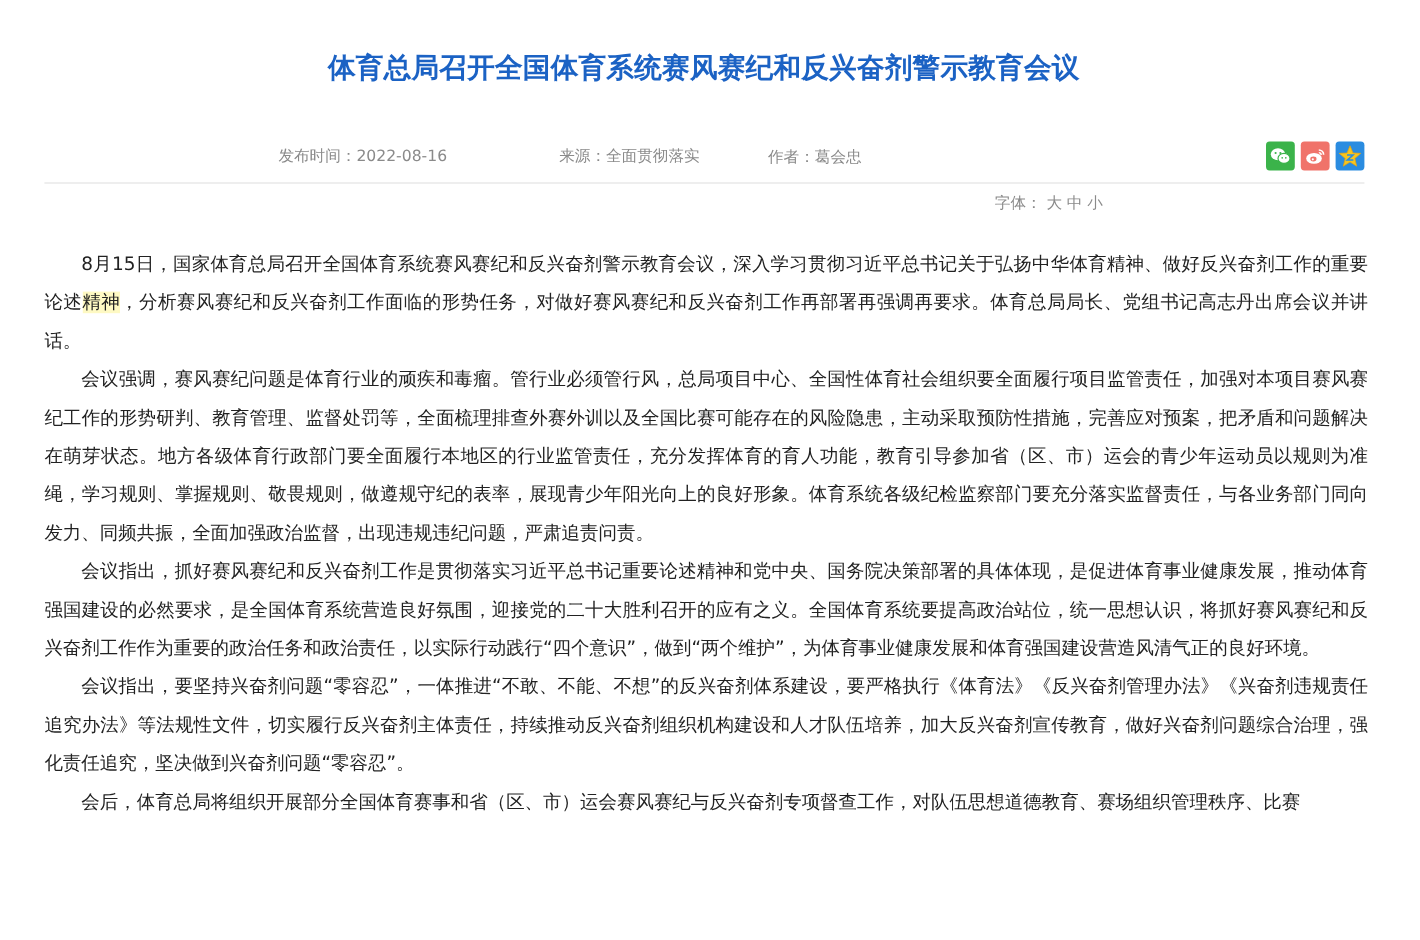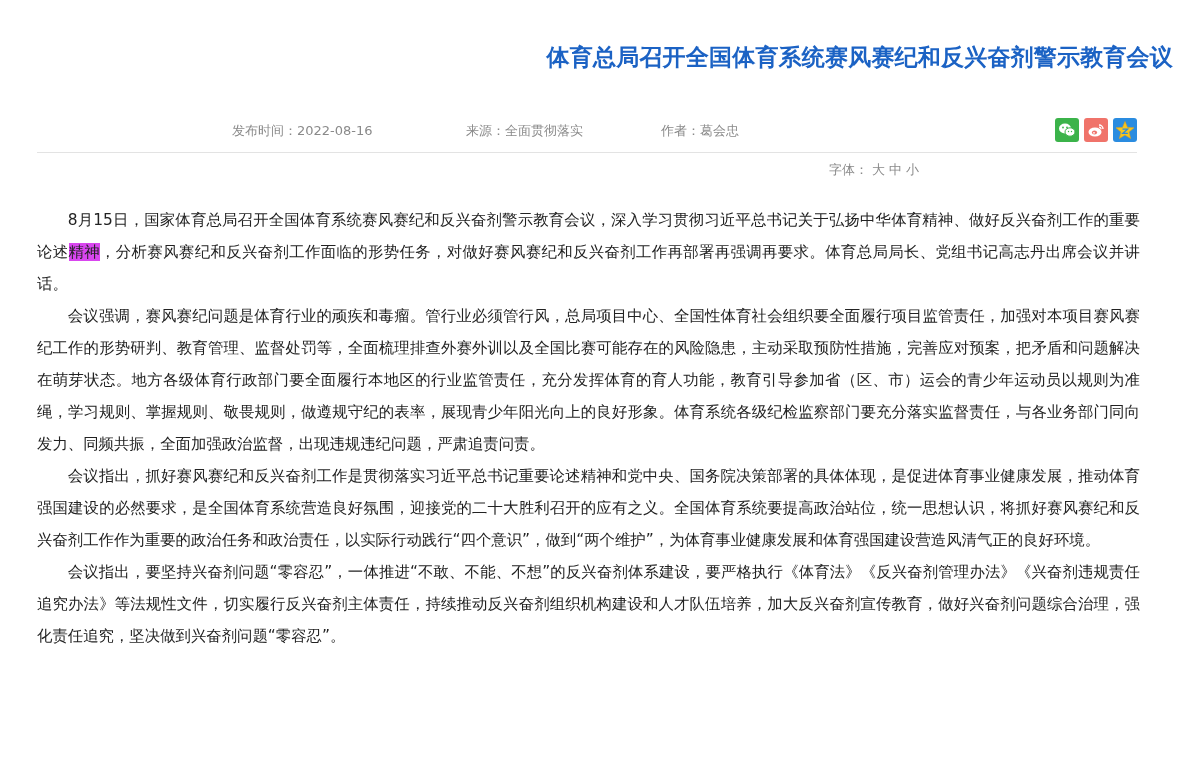--- a/index.html
+++ b/index.html
@@ -13,42 +13,42 @@
     .page {
       position: relative;
       width: 1183px;
       height: 783px;
     }
     .title {
       position: absolute;
       left: 0;
       top: 40px;
       width: 1173px;
-      text-align: right;
+      text-align: center;
       color: #1a5fb4;
       color: #1b62c4;
       font-size: 23px;
       font-weight: bold;
       letter-spacing: 0.2px;
       line-height: 34px;
     }
     .meta {
       position: absolute;
       top: 120px;
       left: 0;
       width: 1183px;
       height: 22px;
       font-size: 13px;
       color: #8a8a8a;
       line-height: 22px;
     }
     .meta .item { position: absolute; top: 0; white-space: nowrap; }
     .meta .date { left: 232px; text-align: right; }
     .meta .source { left: 466px; }
-    .meta .author { left: 661px; font-family: Liberation Serif, serif; }
+    .meta .author { left: 640px; font-family: Liberation Serif, serif; }
     .meta .fontsize { left: 829px; margin-top: 39px; }
     .meta .fs-opt { cursor: pointer; margin-left: 4px; }
     .share {
       position: absolute;
       top: 118px;
       left: 1055px;
       display: flex;
       gap: 5px;
     }
     .share .btn {
@@ -76,21 +76,21 @@
       font-family: "DejaVu Sans", sans-serif;
       font-size: 15.4px;
       color: #222;
       line-height: 32px;
       text-align: justify;
     }
     .article p {
       text-indent: 2em;
       margin-bottom: 0;
     }
-    .hl { background: #d946ef; }
+    .hl { background: #fef9c3; }
   </style>
 </head>
 <body>
 
 <div class="page">
 
   <h1 class="title">体育总局召开全国体育系统赛风赛纪和反兴奋剂警示教育会议</h1>
 
   <div class="meta">
     <span class="item date"><span>发布时间：</span><span>2022-08-16</span></span>
@@ -127,15 +127,16 @@
     </div>
   </div>
 
   <div class="divider"></div>
 
   <div class="article">
     <p><span>8月15日，国家体育总局召开全国体育系统赛风赛纪和反兴奋剂警示教育会议，深入学习贯彻习近平总书记关于弘扬中华体育精神、做好反兴奋剂工作的重要论述</span><span class="hl">精神</span><span>，分析赛风赛纪和反兴奋剂工作面临的形势任务，对做好赛风赛纪和反兴奋剂工作再部署再强调再要求。体育总局局长、党组书记高志丹出席会议并讲话。</span></p>
     <p>会议强调，赛风赛纪问题是体育行业的顽疾和毒瘤。管行业必须管行风，总局项目中心、全国性体育社会组织要全面履行项目监管责任，加强对本项目赛风赛纪工作的形势研判、教育管理、监督处罚等，全面梳理排查外赛外训以及全国比赛可能存在的风险隐患，主动采取预防性措施，完善应对预案，把矛盾和问题解决在萌芽状态。地方各级体育行政部门要全面履行本地区的行业监管责任，充分发挥体育的育人功能，教育引导参加省（区、市）运会的青少年运动员以规则为准绳，学习规则、掌握规则、敬畏规则，做遵规守纪的表率，展现青少年阳光向上的良好形象。体育系统各级纪检监察部门要充分落实监督责任，与各业务部门同向发力、同频共振，全面加强政治监督，出现违规违纪问题，严肃追责问责。</p>
     <p>会议指出，抓好赛风赛纪和反兴奋剂工作是贯彻落实习近平总书记重要论述精神和党中央、国务院决策部署的具体体现，是促进体育事业健康发展，推动体育强国建设的必然要求，是全国体育系统营造良好氛围，迎接党的二十大胜利召开的应有之义。全国体育系统要提高政治站位，统一思想认识，将抓好赛风赛纪和反兴奋剂工作作为重要的政治任务和政治责任，以实际行动践行“四个意识”，做到“两个维护”，为体育事业健康发展和体育强国建设营造风清气正的良好环境。</p>
     <p>会议指出，要坚持兴奋剂问题“零容忍”，一体推进“不敢、不能、不想”的反兴奋剂体系建设，要严格执行《体育法》《反兴奋剂管理办法》《兴奋剂违规责任追究办法》等法规性文件，切实履行反兴奋剂主体责任，持续推动反兴奋剂组织机构建设和人才队伍培养，加大反兴奋剂宣传教育，做好兴奋剂问题综合治理，强化责任追究，坚决做到兴奋剂问题“零容忍”。</p>
+    <p>会后，体育总局将组织开展部分全国体育赛事和省（区、市）运会赛风赛纪与反兴奋剂专项督查工作，对队伍思想道德教育、赛场组织管理秩序、比赛</p>
   </div>
 
 </div>
 
 </body></html>

